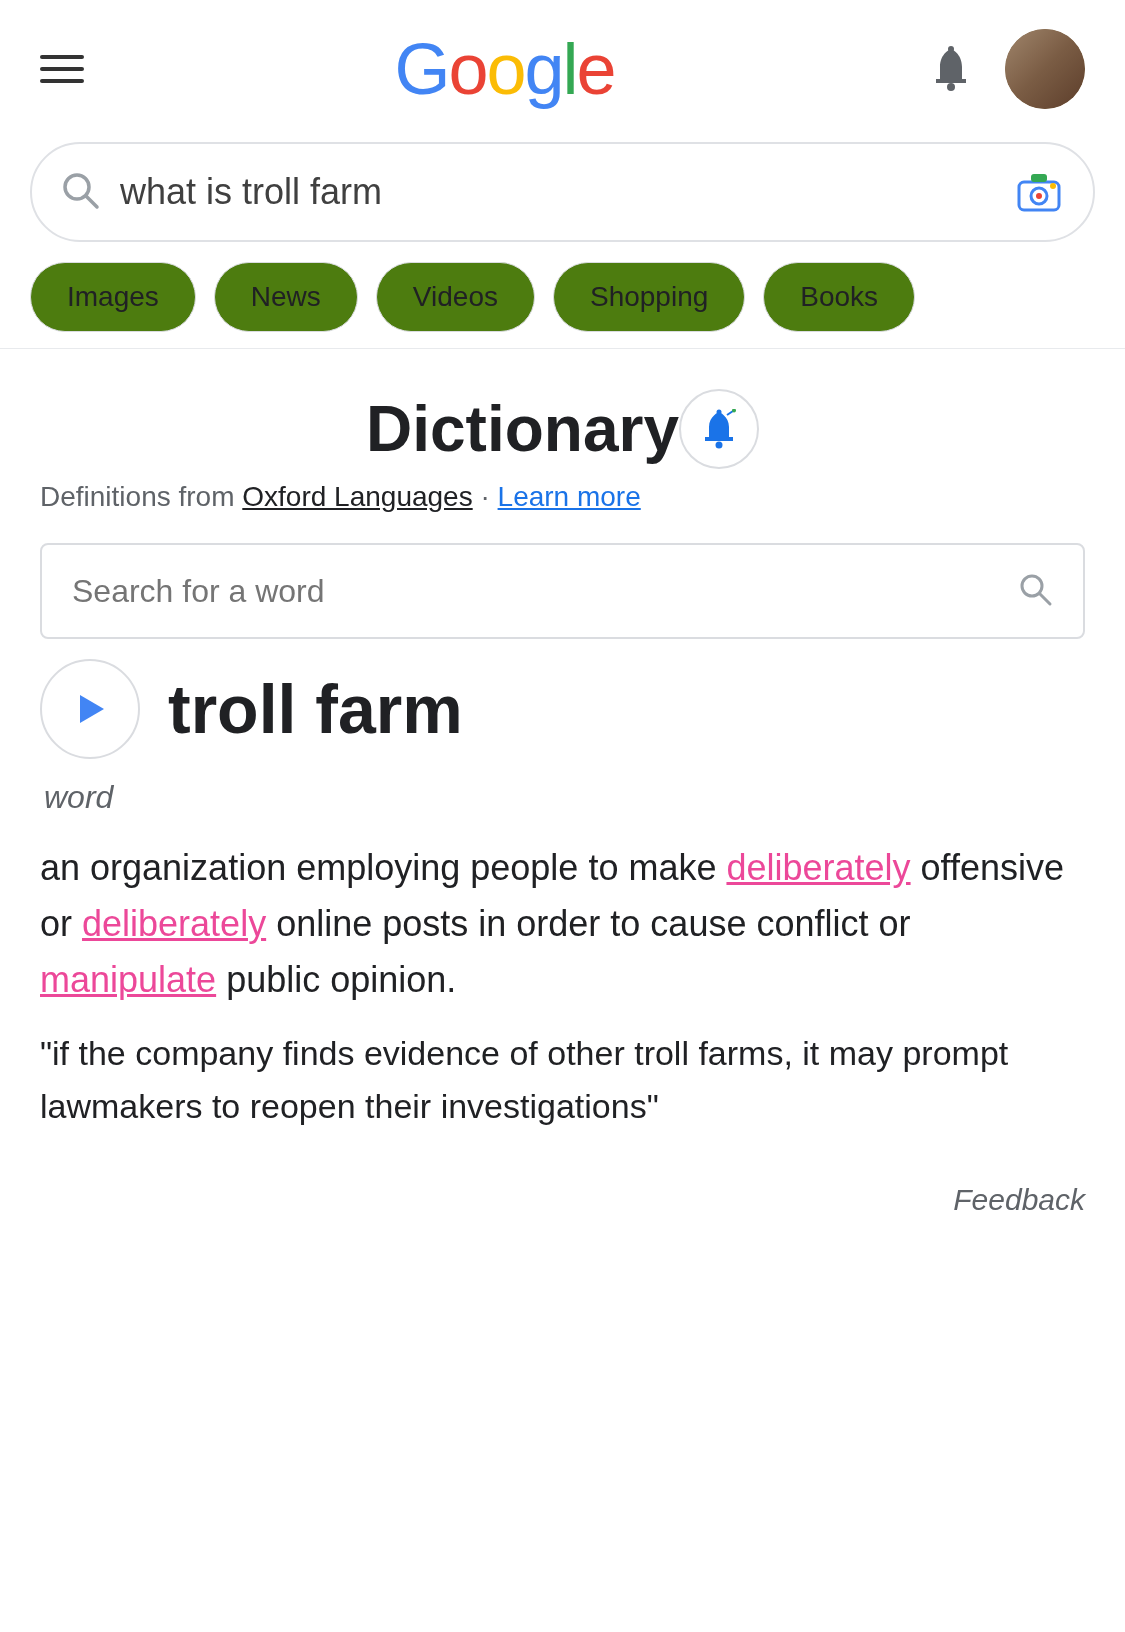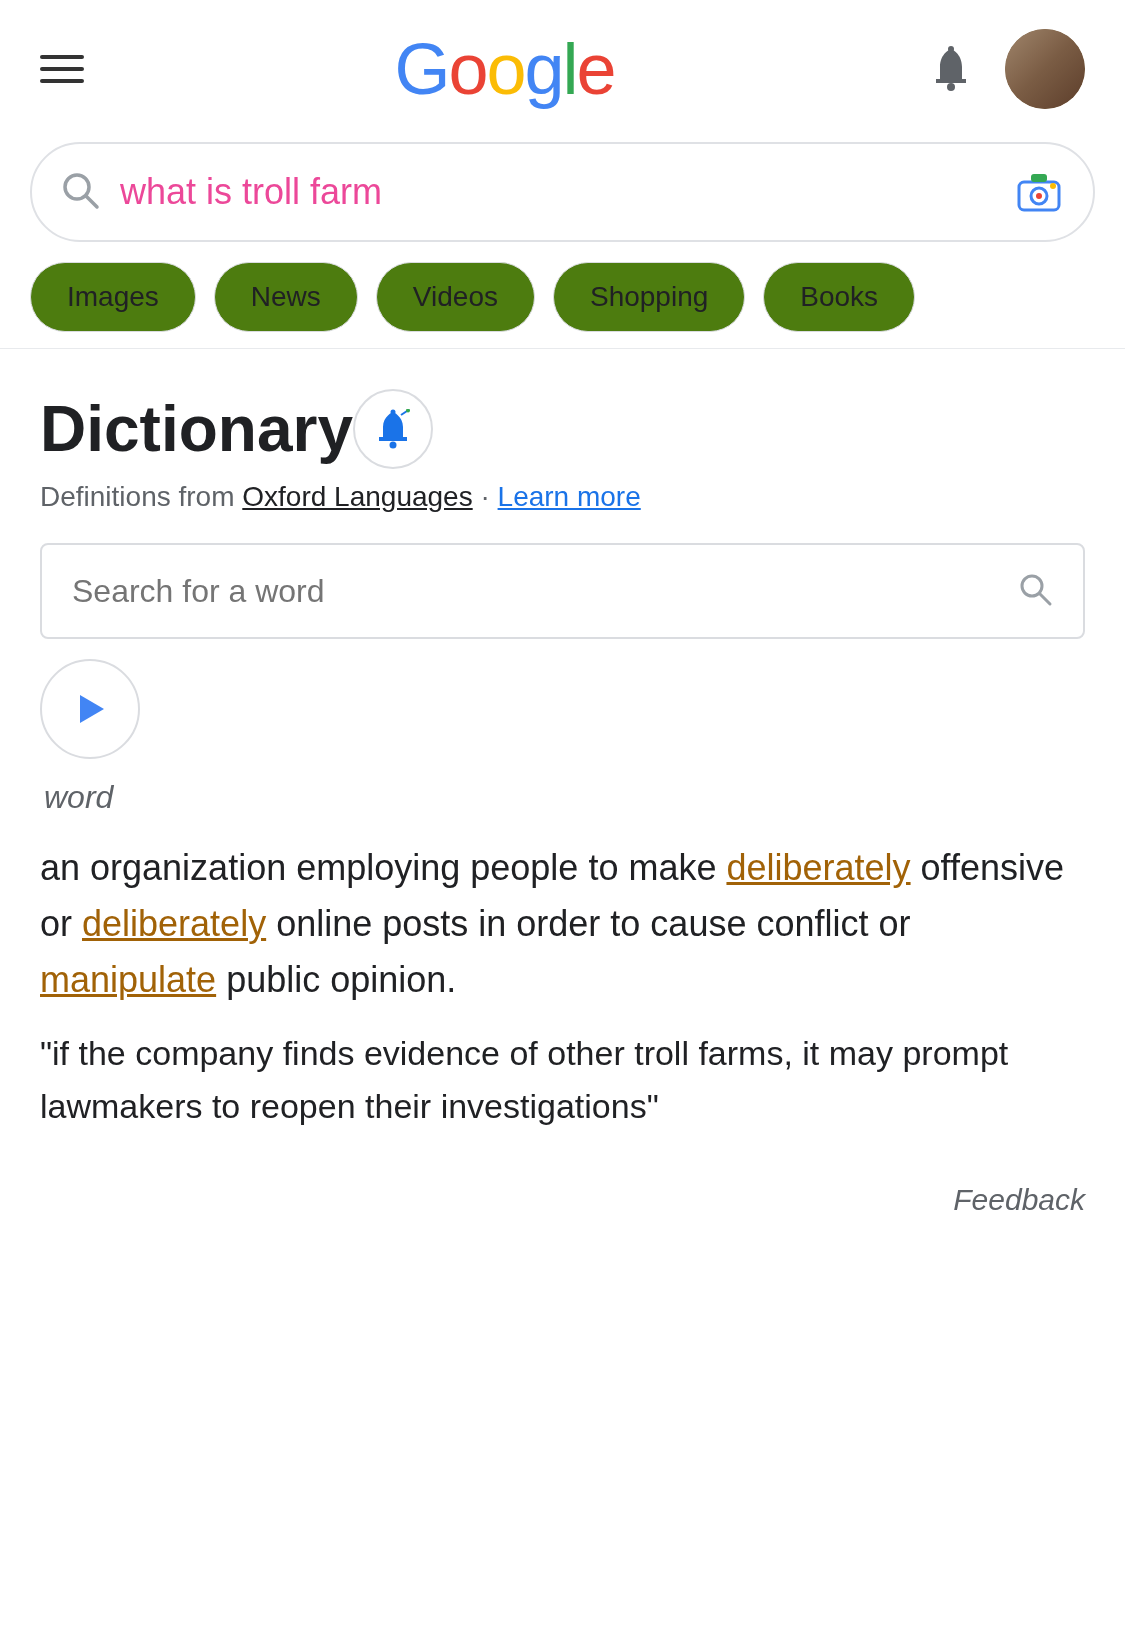--- a/index.html
+++ b/index.html
@@ -98,21 +98,21 @@
       gap: 20px;
     }
 
     .search-icon-wrap {
       color: #9aa0a6;
     }
 
     .search-input-text {
       flex: 1;
       font-size: 36px;
-      color: #ec4899;
+      color: #404040;
       border: none;
       outline: none;
       font-family: Arial, sans-serif;
     }
 
     .camera-icon {
       width: 52px;
       height: 52px;
       cursor: pointer;
       display: flex;
@@ -141,21 +141,21 @@
     }
 
     
     .dictionary-section {
       padding: 40px 40px 0 40px;
     }
 
     .dictionary-header {
       display: flex;
       align-items: center;
-      justify-content: flex-start;
+      justify-content: center;
       margin-bottom: 12px;
     }
 
     .dictionary-title {
       font-size: 64px;
       font-weight: bold;
       color: #202124;
     }
 
     .alert-bell-btn {
@@ -245,21 +245,21 @@
     }
 
     .word-definition {
       font-size: 36px;
       color: #202124;
       line-height: 1.55;
       margin-bottom: 20px;
     }
 
     .word-definition a {
-      color: #a16207;
+      color: #ec4899;
       text-decoration: underline;
     }
 
     .word-example {
       font-size: 34px;
       color: #202124;
       line-height: 1.55;
     }
 
     .feedback {
@@ -361,20 +361,21 @@
     </div>
   </div>
 
   <div class="word-entry">
     <div class="word-header">
       <button class="audio-btn">
         <svg width="44" height="44" viewBox="0 0 44 44" fill="none">
           <polygon points="12,8 36,22 12,36" fill="#4285F4"></polygon>
         </svg>
       </button>
+      <span class="word-title">troll farm</span>
     </div>
 
     <p class="word-pos">word</p>
 
     <p class="word-definition">
       an organization employing people to make <a>deliberately</a> offensive or <a>deliberately</a> online posts in order to cause conflict or <a>manipulate</a> public opinion.
     </p>
 
     <p class="word-example">"if the company finds evidence of other troll farms, it may prompt lawmakers to reopen their investigations"</p>
   </div>

